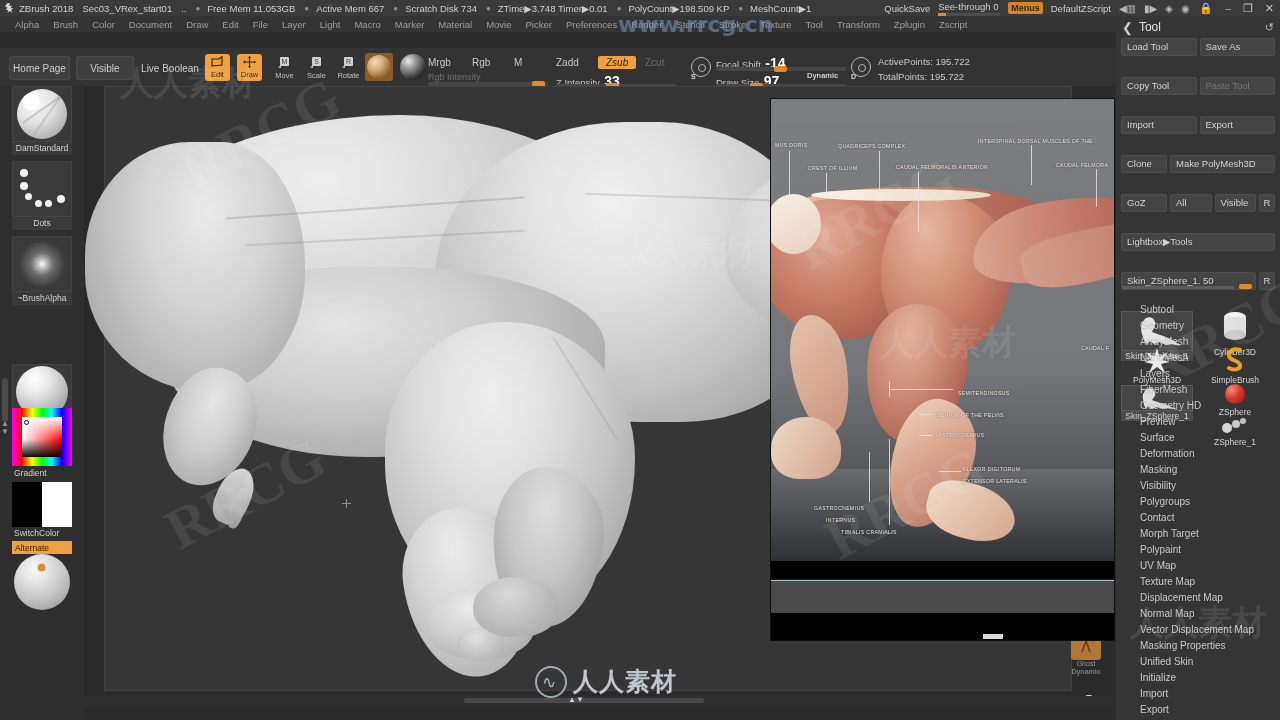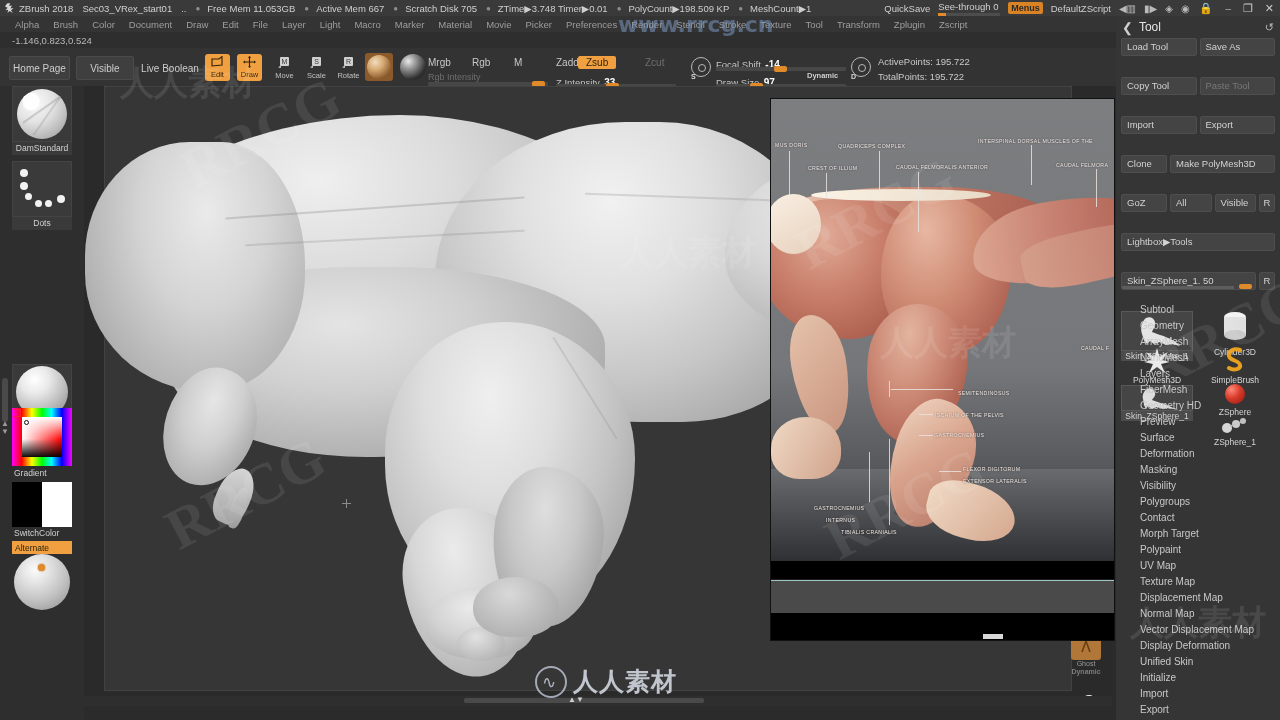--- a/index.html
+++ b/index.html
@@ -100,21 +100,21 @@
   }
 
   .modelbl { font-size: 10px; color: #c8c8c8; }
   .modelbl.dim { color: #6e6e6e; }
   .zsub-on { background: #f0a040; color: #33240c; border-radius: 2px; padding: 1px 8px; font-size: 10px; }
 
   .slider-track { height: 4px; background: #474747; border-radius: 1px; position: relative; }
   .slider-knob { position: absolute; top: -1px; width: 13px; height: 6px; background: #e08a2a; border-radius: 2px; }
 
   .sdlabel { font-size: 9.5px; color: #c5c5c5; white-space: nowrap; }
-  .sdval { font-size: 10px; color: #ffffff; font-weight: bold; }
+  .sdval { font-size: 14px; color: #ffffff; font-weight: bold; }
 
   .circicon { width: 20px; height: 20px; border-radius: 50%; border: 1.5px solid #b8b8b8; position: relative; }
   .circicon::after { content:''; position:absolute; left:6px; top:6px; width:6px; height:6px; border-radius:50%; border:1.5px solid #b8b8b8; }
   .circlbl { position:absolute; left:-1px; bottom:-4px; font-size:7px; color:#d8d8d8; font-weight:bold; }
   .dynlbl { font-size: 7.5px; font-weight: bold; color: #cfcfcf; }
 
   .ptstat { font-size: 9.5px; color: #c9c9c9; white-space: nowrap; }
 
   
   .leftbar {
@@ -285,21 +285,21 @@
         </svg>
     </span>
     <span class="tb-item">ZBrush 2018</span>
     <span class="tb-item">Sec03_VRex_start01</span>
     <span class="tb-item">..</span>
     <span class="tb-sep">●</span>
     <span class="tb-item">Free Mem 11.053GB</span>
     <span class="tb-sep">●</span>
     <span class="tb-item">Active Mem 667</span>
     <span class="tb-sep">●</span>
-    <span class="tb-item">Scratch Disk 705</span>
+    <span class="tb-item">Scratch Disk 734</span>
     <span class="tb-sep">●</span>
     <span class="tb-item">ZTime▶3.748 Timer▶0.01</span>
     <span class="tb-sep">●</span>
     <span class="tb-item">PolyCount▶198.509 KP</span>
     <span class="tb-sep">●</span>
     <span class="tb-item">MeshCount▶1</span>
     <span class="tb-spacer"></span>
     <div class="tb-right">
       <span>QuickSave</span>
       <span class="seethrough-wrap">
@@ -343,23 +343,20 @@
     <span class="menu-item">Render</span>
     <span class="menu-item">Stencil</span>
     <span class="menu-item">Stroke</span>
     <span class="menu-item">Texture</span>
     <span class="menu-item">Tool</span>
     <span class="menu-item">Transform</span>
     <span class="menu-item">Zplugin</span>
     <span class="menu-item">Zscript</span>
   </div>
 
-  <div class="coordrow">
-    <span>-1.146,0.823,0.524</span>
-  </div>
 
   <div class="toolbar">
 
     <div class="flatbtn" style="position:absolute;left:9px;top:8px;width:61px;height:24px;">Home Page</div>
     <div class="flatbtn" style="position:absolute;left:76px;top:8px;width:58px;height:24px;">Visible</div>
     <div class="plainbtn" style="position:absolute;left:138px;top:8px;width:64px;height:24px;">Live Boolean</div>
 
     <div class="orangebtn" style="position:absolute;left:205px;top:6px;width:25px;height:27px;">
       <span class="icoglyph">
         <svg width="13" height="12" viewBox="0 0 13 12">
@@ -422,21 +419,21 @@
 
     <div class="modelbl" style="position:absolute;left:428px;top:9px;">Mrgb</div>
     <div class="modelbl" style="position:absolute;left:472px;top:9px;">Rgb</div>
     <div class="modelbl" style="position:absolute;left:514px;top:9px;">M</div>
     <div class="modelbl dim" style="position:absolute;left:428px;top:24px;font-size:9px;">Rgb Intensity</div>
     <div class="slider-track" style="position:absolute;left:428px;top:34px;width:120px;">
       <i class="slider-knob" style="left:104px;"></i>
     </div>
 
     <div class="modelbl" style="position:absolute;left:556px;top:9px;">Zadd</div>
-    <div class="zsub-on" style="position:absolute;left:578px;top:8px;">Zsub</div>
+    <div class="zsub-on" style="position:absolute;left:598px;top:8px;font-style:italic;">Zsub</div>
     <div class="modelbl dim" style="position:absolute;left:645px;top:9px;">Zcut</div>
     <div style="position:absolute;left:556px;top:24px;">
       <span class="sdlabel">Z Intensity</span>
       <span class="sdval">33</span>
     </div>
     <div class="slider-track" style="position:absolute;left:556px;top:36px;width:120px;">
       <i class="slider-knob" style="left:50px;"></i>
     </div>
 
     <div style="position:absolute;left:691px;top:9px;">
@@ -486,20 +483,26 @@
           <i style="left:6px;top:18px;width:8px;height:8px;"></i>
           <i style="left:11px;top:29px;width:7px;height:7px;"></i>
           <i style="left:21px;top:36px;width:7px;height:7px;"></i>
           <i style="left:31px;top:36px;width:7px;height:7px;"></i>
           <i style="left:43px;top:31px;width:8px;height:8px;"></i>
         </span>
       </div>
       <div class="lb-cap">Dots</div>
     </div>
 
+    <div class="lb-slot" style="top:150px;">
+      <div class="lb-thumb">
+          <span class="alpha-glow"></span>
+        </div>
+      <div class="lb-cap">~BrushAlpha</div>
+    </div>
 
 
     <div class="lb-slot" style="top:278px;">
       <div class="lb-thumb">
           <span class="matcap-ball"></span>
         </div>
       <div class="lb-cap">MatCap Gray</div>
     </div>
 
     <div class="colorpick" style="top:322px;">
@@ -792,21 +795,21 @@
       <div class="ml-item">Visibility</div>
       <div class="ml-item">Polygroups</div>
       <div class="ml-item">Contact</div>
       <div class="ml-item">Morph Target</div>
       <div class="ml-item">Polypaint</div>
       <div class="ml-item">UV Map</div>
       <div class="ml-item">Texture Map</div>
       <div class="ml-item">Displacement Map</div>
       <div class="ml-item">Normal Map</div>
       <div class="ml-item">Vector Displacement Map</div>
-      <div class="ml-item">Display Deformation</div>
+      <div class="ml-item">Masking Properties</div>
       <div class="ml-item">Unified Skin</div>
       <div class="ml-item">Initialize</div>
       <div class="ml-item">Import</div>
       <div class="ml-item">Export</div>
     </div>
   </div>
 
   <div class="wm-blue" style="left:618px;top:12px;font-size:22px;">www.rrcg.cn</div>
   <div class="wm" style="left:175px;top:100px;font-size:58px;transform:rotate(-28deg);">RRCG</div>
   <div class="wm" style="left:160px;top:460px;font-size:58px;transform:rotate(-28deg);">RRCG</div>

